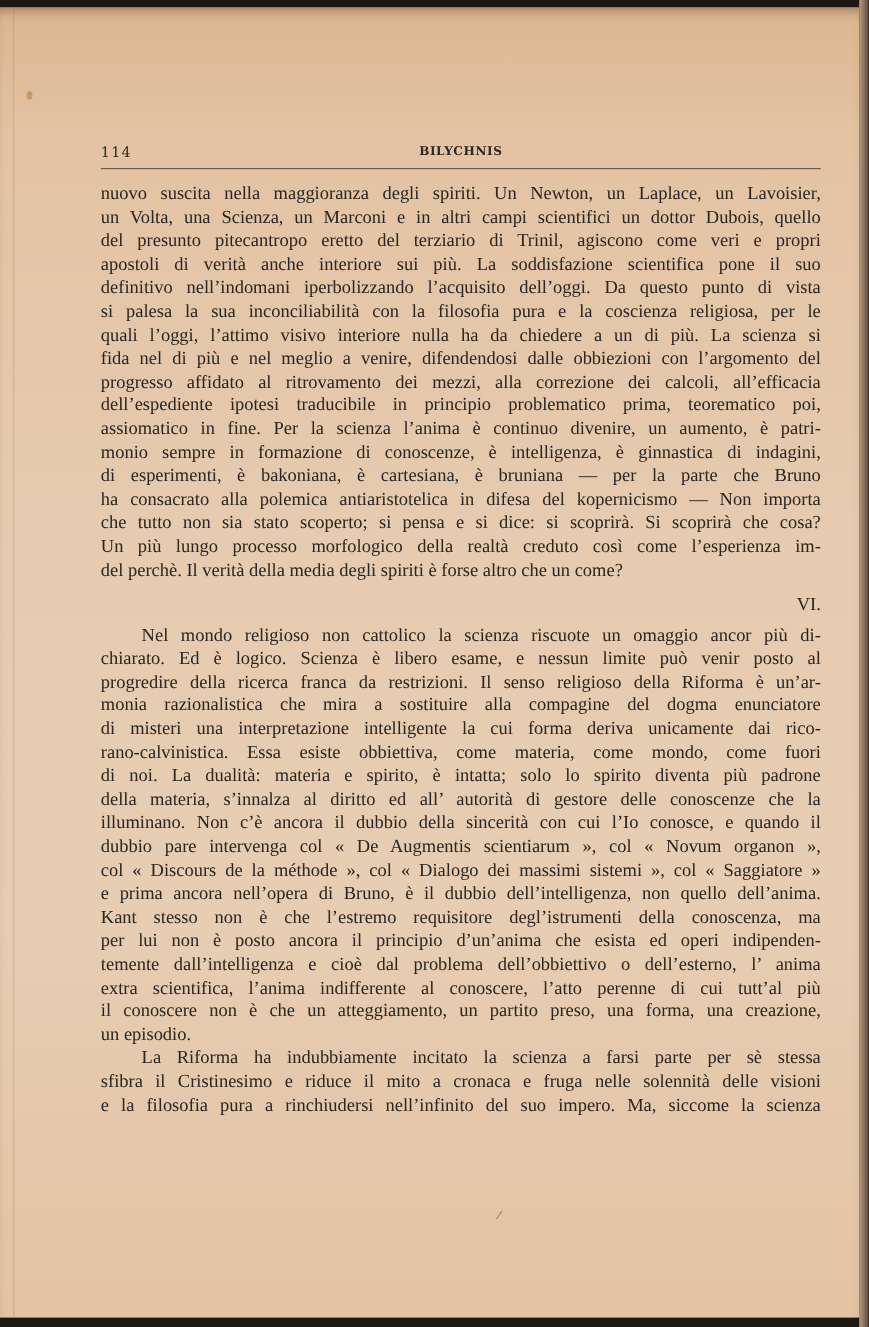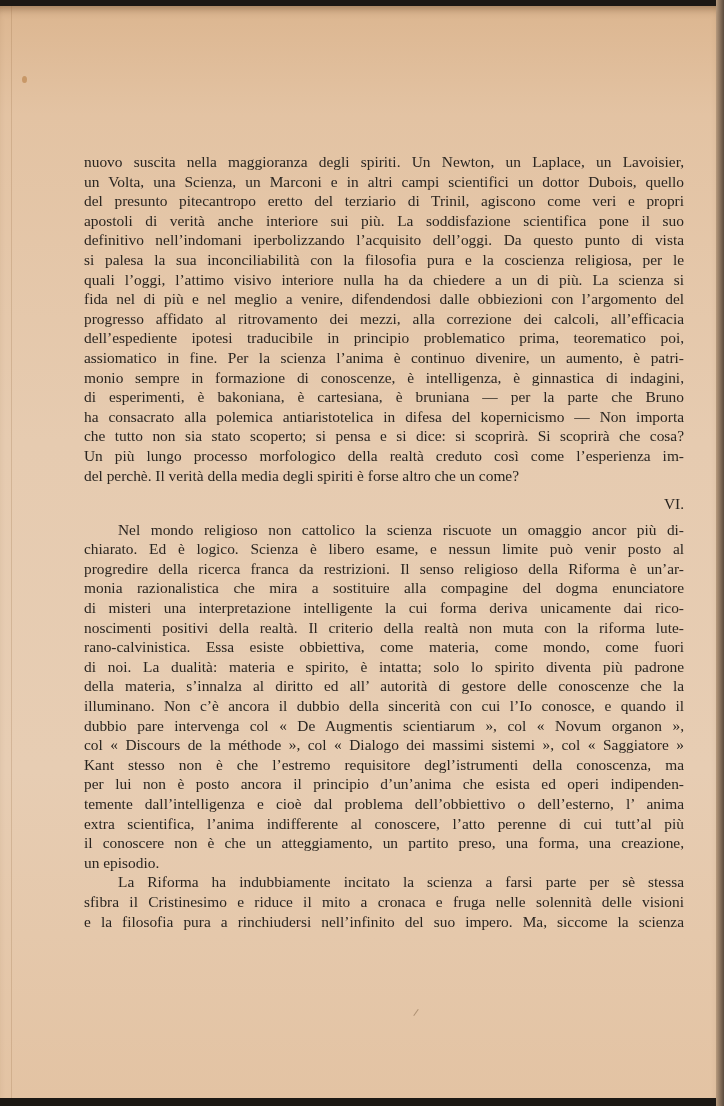--- a/index.html
+++ b/index.html
@@ -117,20 +117,24 @@
       background: rgba(120,90,60,0.5);
     }
   </style>
 </head>
 <body>
 
 <div class="scan">
   <div class="page">
     <div class="speck" style="left:22px; top:70px;"></div>
 
+    <div class="header">
+      <span class="page-number">114</span>
+      <span class="running-title">BILYCHNIS</span>
+    </div>
 
     <div class="body-text">
       <div>
         <span class="line">nuovo suscita nella maggioranza degli spiriti. Un Newton, un Laplace, un Lavoisier,</span>
         <span class="line">un Volta, una Scienza, un Marconi e in altri campi scientifici un dottor Dubois, quello</span>
         <span class="line">del presunto pitecantropo eretto del terziario di Trinil, agiscono come veri e propri</span>
         <span class="line">apostoli di verità anche interiore sui più. La soddisfazione scientifica pone il suo</span>
         <span class="line">definitivo nell’indomani iperbolizzando l’acquisito dell’oggi. Da questo punto di vista</span>
         <span class="line">si palesa la sua inconciliabilità con la filosofia pura e la coscienza religiosa, per le</span>
         <span class="line">quali l’oggi, l’attimo visivo interiore nulla ha da chiedere a un di più. La scienza si</span>
@@ -147,27 +151,27 @@
       </div>
 
       <span class="section-heading">VI.</span>
 
       <div>
         <span class="line indent">Nel mondo religioso non cattolico la scienza riscuote un omaggio ancor più di-</span>
         <span class="line">chiarato. Ed è logico. Scienza è libero esame, e nessun limite può venir posto al</span>
         <span class="line">progredire della ricerca franca da restrizioni. Il senso religioso della Riforma è un’ar-</span>
         <span class="line">monia razionalistica che mira a sostituire alla compagine del dogma enunciatore</span>
         <span class="line">di misteri una interpretazione intelligente la cui forma deriva unicamente dai rico-</span>
-        <span class="line">noscimenti positivi della realtà. Il criterio della realtà non muta con la riforma lute-</span>
         <span class="line">rano-calvinistica. Essa esiste obbiettiva, come materia, come mondo, come fuori</span>
         <span class="line">di noi. La dualità: materia e spirito, è intatta; solo lo spirito diventa più padrone</span>
         <span class="line">della materia, s’innalza al diritto ed all’ autorità di gestore delle conoscenze che la</span>
         <span class="line">illuminano. Non c’è ancora il dubbio della sincerità con cui l’Io conosce, e quando il</span>
         <span class="line">dubbio pare intervenga col « De Augmentis scientiarum », col « Novum organon »,</span>
         <span class="line">col « Discours de la méthode », col « Dialogo dei massimi sistemi », col « Saggiatore »</span>
+        <span class="line">e prima ancora nell’opera di Bruno, è il dubbio dell’intelligenza, non quello dell’anima.</span>
         <span class="line">Kant stesso non è che l’estremo requisitore degl’istrumenti della conoscenza, ma</span>
         <span class="line">per lui non è posto ancora il principio d’un’anima che esista ed operi indipenden-</span>
         <span class="line">temente dall’intelligenza e cioè dal problema dell’obbiettivo o dell’esterno, l’ anima</span>
         <span class="line">extra scientifica, l’anima indifferente al conoscere, l’atto perenne di cui tutt’al più</span>
         <span class="line">il conoscere non è che un atteggiamento, un partito preso, una forma, una creazione,</span>
         <span class="line last">un episodio.</span>
       </div>
 
       <div>
         <span class="line indent">La Riforma ha indubbiamente incitato la scienza a farsi parte per sè stessa</span>

